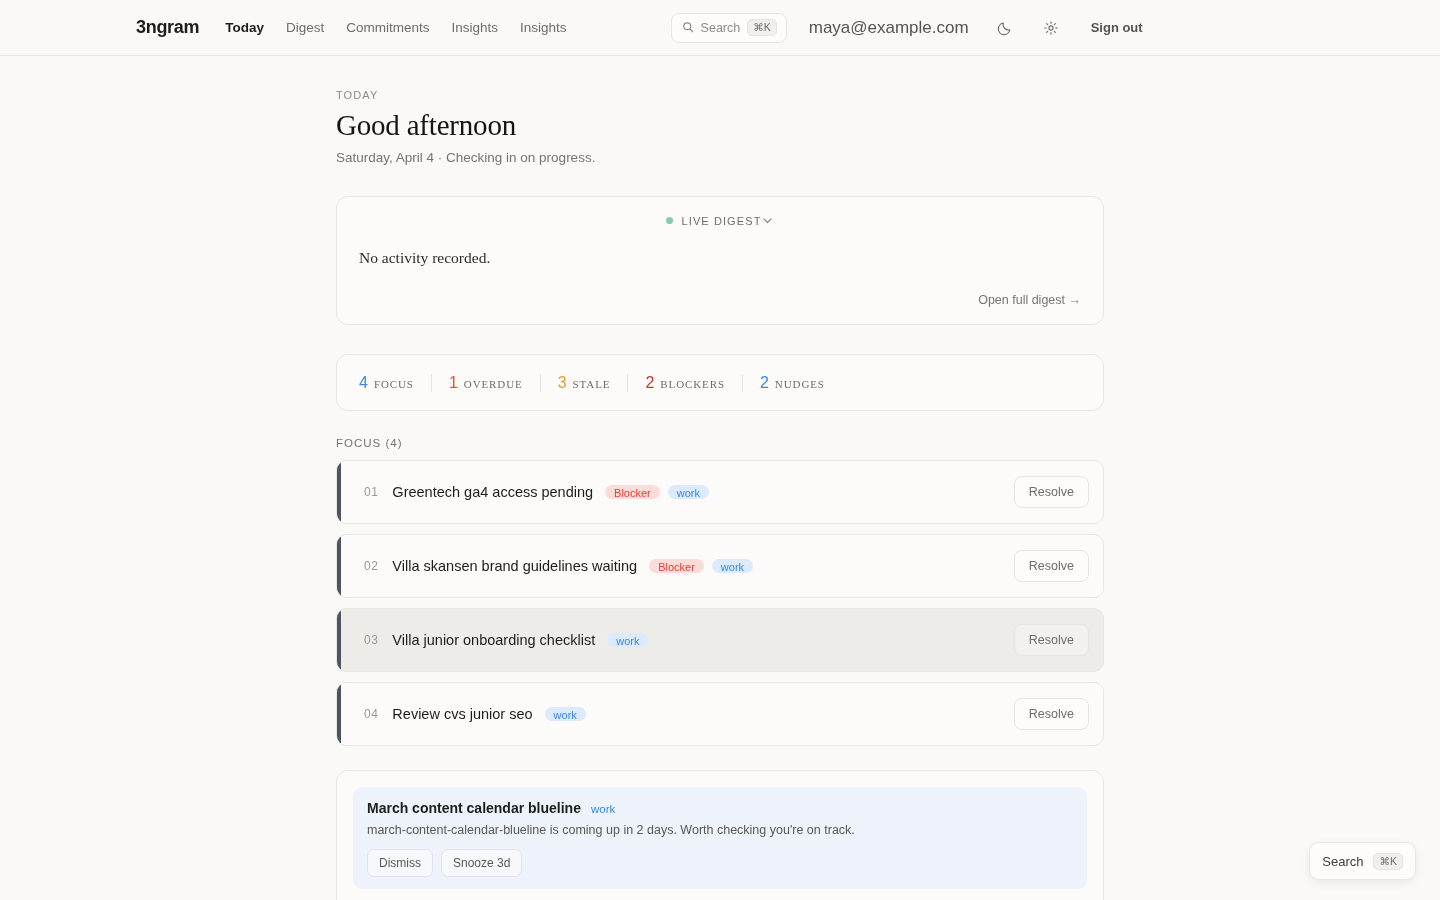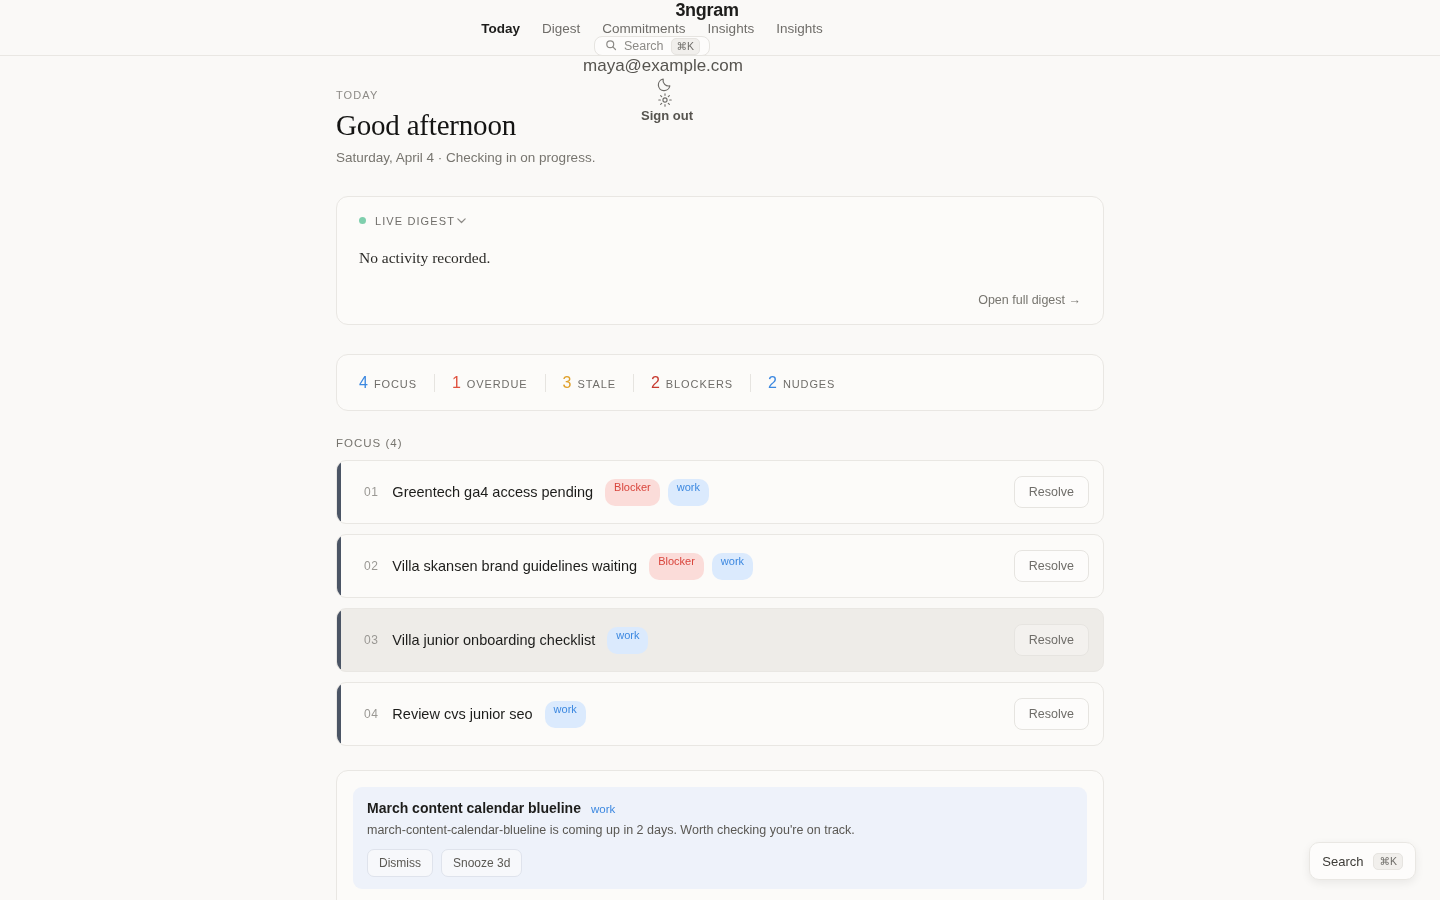--- a/index.html
+++ b/index.html
@@ -15,21 +15,20 @@
 
   
   .topbar {
     height: 56px;
     width: 100%;
     background: #faf9f7;
     border-bottom: 1px solid #e9e7e3;
     display: flex;
     align-items: center;
     padding: 0 136px 0 0;
-    flex-direction: column;
   }
 
   .brand {
     font-size: 18px;
     font-weight: 700;
     color: #1d1d1b;
     letter-spacing: -0.3px;
     margin-left: 136px;
     margin-right: 26px;
     white-space: nowrap;
@@ -156,21 +155,21 @@
 
   
   .card {
     background: #fcfbf9;
     border: 1px solid #e9e7e3;
     border-radius: 12px;
   }
 
   .digest { margin-top: 31px; padding: 17px 22px 16px; }
   .digest-head {
-    display: flex; align-items: center; justify-content: flex-start;
+    display: flex; align-items: center; justify-content: center;
   }
   .digest-label { display: flex; align-items: center; gap: 9px; }
   .dot { width: 7px; height: 7px; border-radius: 50%; background: #7fcfad; }
   .digest-label .t {
     font-size: 11px; letter-spacing: 1.1px; color: #6f6d69; text-transform: uppercase;
   }
   .chev { color: #8d8b87; cursor: pointer; display:flex; }
   .digest-body {
     font-family: "Liberation Serif", serif;
     font-size: 15.5px;
@@ -190,21 +189,21 @@
   }
   .stat {
     display: flex; align-items: baseline; gap: 6px;
     padding-right: 17px;
     margin-right: 17px;
     border-right: 1px solid #e6e4e0;
     cursor: pointer;
   }
   .stat:last-child { border-right: none; }
   .stat .n { font-size: 16px; font-weight: 400; }
-  .stat .l { font-size: 11px; letter-spacing: .9px; color: #6f6d69; text-transform: uppercase; }
+  .stat .l { font-size: 11px; letter-spacing: .9px; color: #6f6d69; text-transform: uppercase; font-family: Liberation Serif, serif; }
 
   
   .section-label {
     font-size: 11.5px;
     letter-spacing: 1px;
     color: #77756f;
     text-transform: uppercase;
     margin: 26px 0 11px;
   }
 
@@ -228,21 +227,21 @@
     left: 0; top: 0; bottom: 0;
     width: 4px;
     background: #4b5565;
   }
   .idx { font-size: 12px; color: #9a9894; margin-right: 14px; letter-spacing: .5px; }
   .f-title { font-size: 14.5px; color: #1d1d1b; white-space: nowrap; }
   .badges { display: flex; align-items: center; gap: 8px; margin-left: 12px; }
   .badge {
     font-size: 11px;
     border-radius: 10px;
-    padding: 3px 9px 13px;
+    padding: 3px 9px 0;
     line-height: 1;
     white-space: nowrap;
   }
   .badge.blocker { background: #fbdcd9; color: #d9453c; }
   .badge.work { background: #dbeafd; color: #3c88e0; }
   .f-spacer { flex: 1; }
   .resolve {
     font-size: 12.5px;
     color: #6f6d69;
     background: #fdfcfb;

